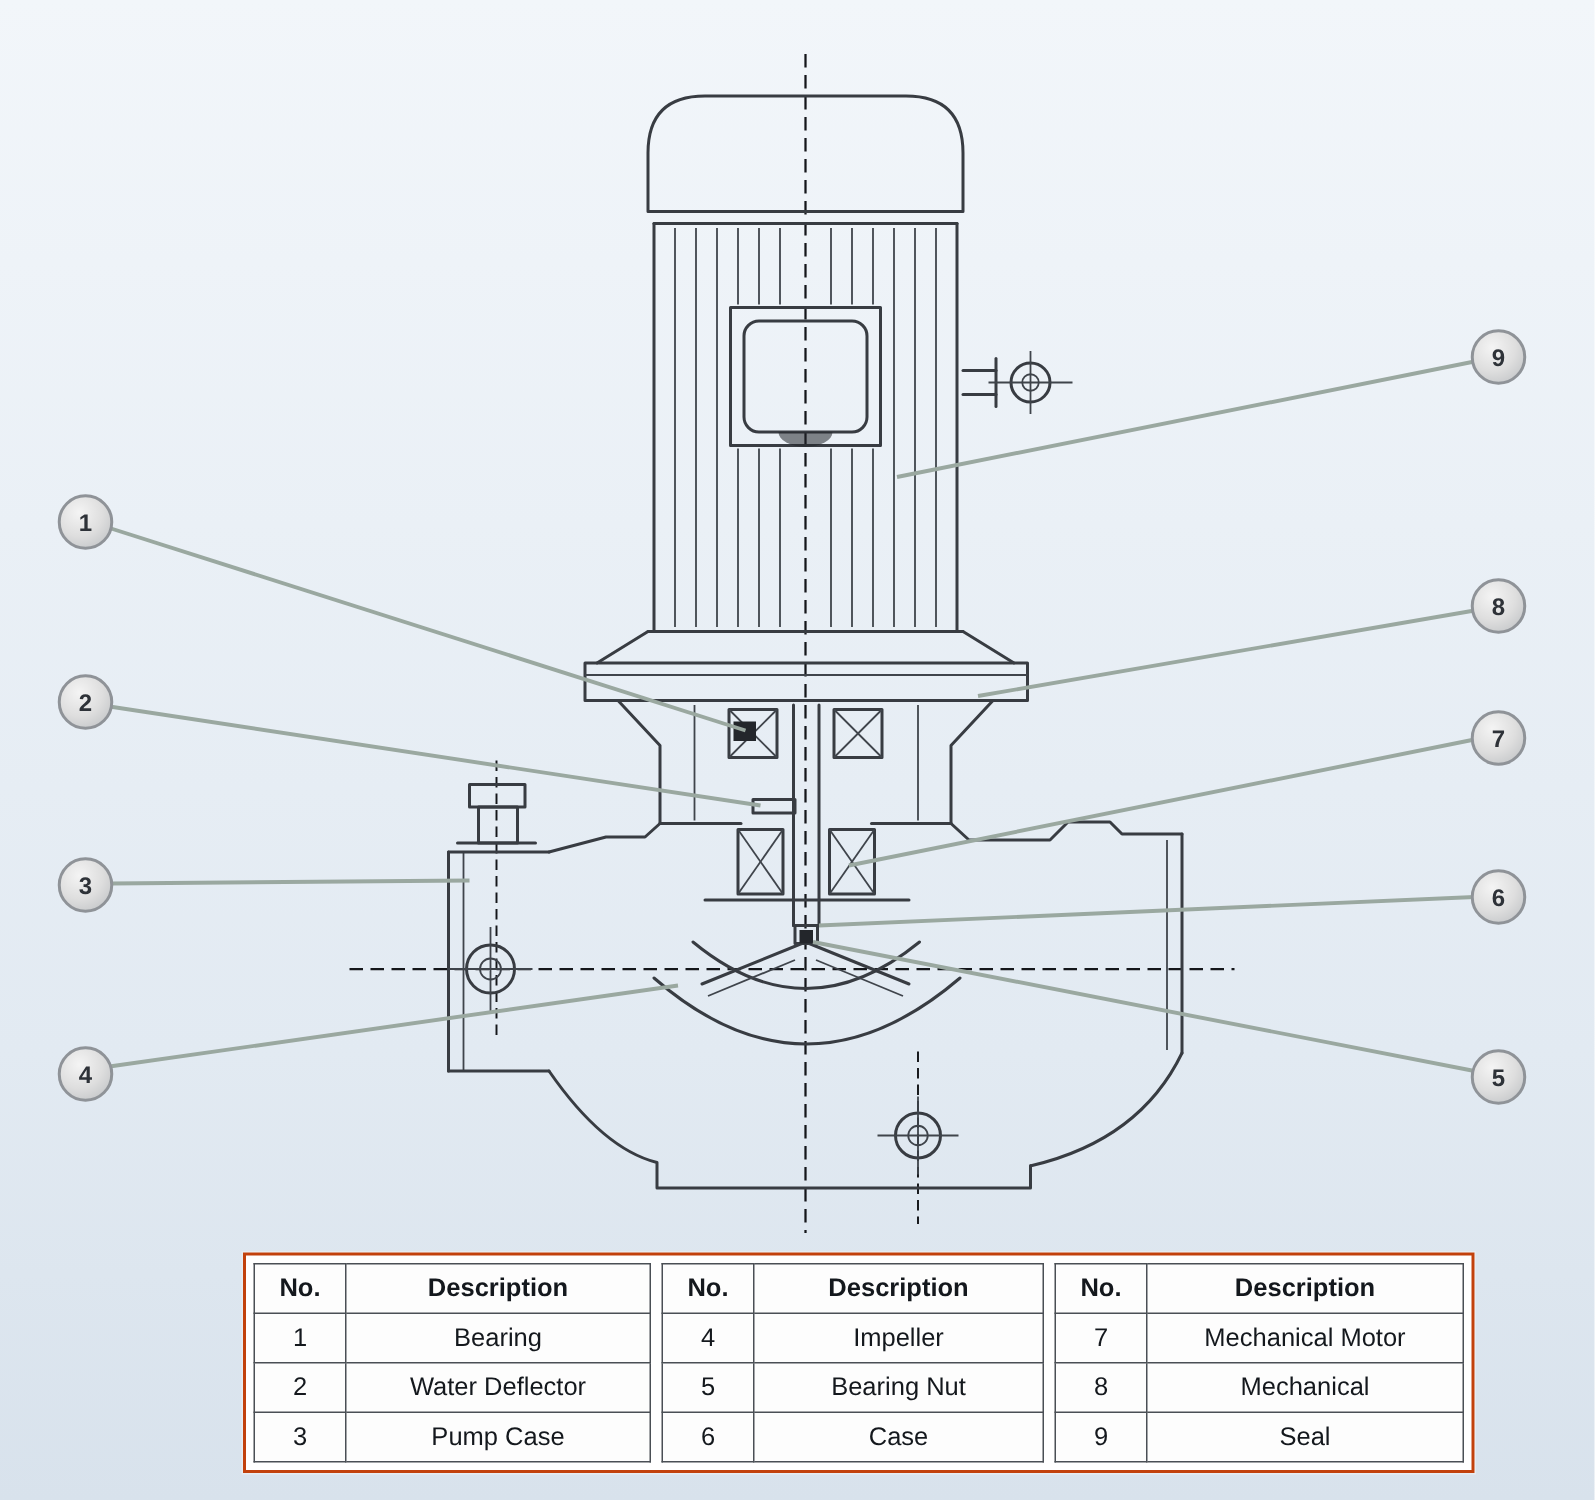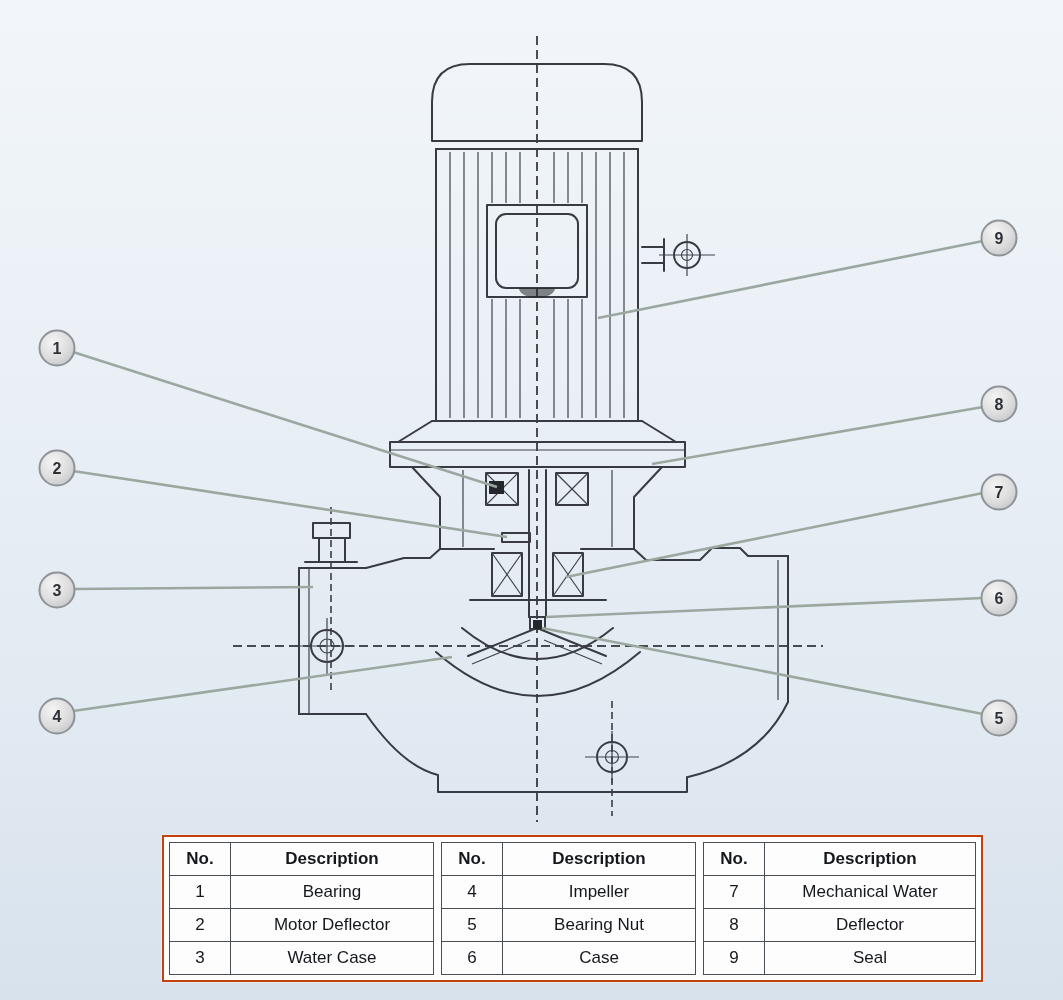--- a/index.html
+++ b/index.html
@@ -244,25 +244,25 @@
           <th class="col-d1">Description</th>
         </tr>
       </thead>
       <tbody>
         <tr>
           <td>1</td>
           <td>Bearing</td>
         </tr>
         <tr>
           <td>2</td>
-          <td>Motor Deflector</td>
+          <td>Water Deflector</td>
         </tr>
         <tr>
           <td>3</td>
-          <td>Water Case</td>
+          <td>Pump Case</td>
         </tr>
       </tbody>
     </table>
 
     <table class="parts">
       <thead>
         <tr>
           <th class="col-no">No.</th>
           <th class="col-d2">Description</th>
         </tr>
@@ -286,25 +286,25 @@
     <table class="parts">
       <thead>
         <tr>
           <th class="col-no">No.</th>
           <th class="col-d3">Description</th>
         </tr>
       </thead>
       <tbody>
         <tr>
           <td>7</td>
-          <td>Mechanical Water</td>
+          <td>Mechanical Motor</td>
         </tr>
         <tr>
           <td>8</td>
-          <td>Deflector</td>
+          <td>Mechanical</td>
         </tr>
         <tr>
           <td>9</td>
           <td>Seal</td>
         </tr>
       </tbody>
     </table>
 
   </div>
 </div>

